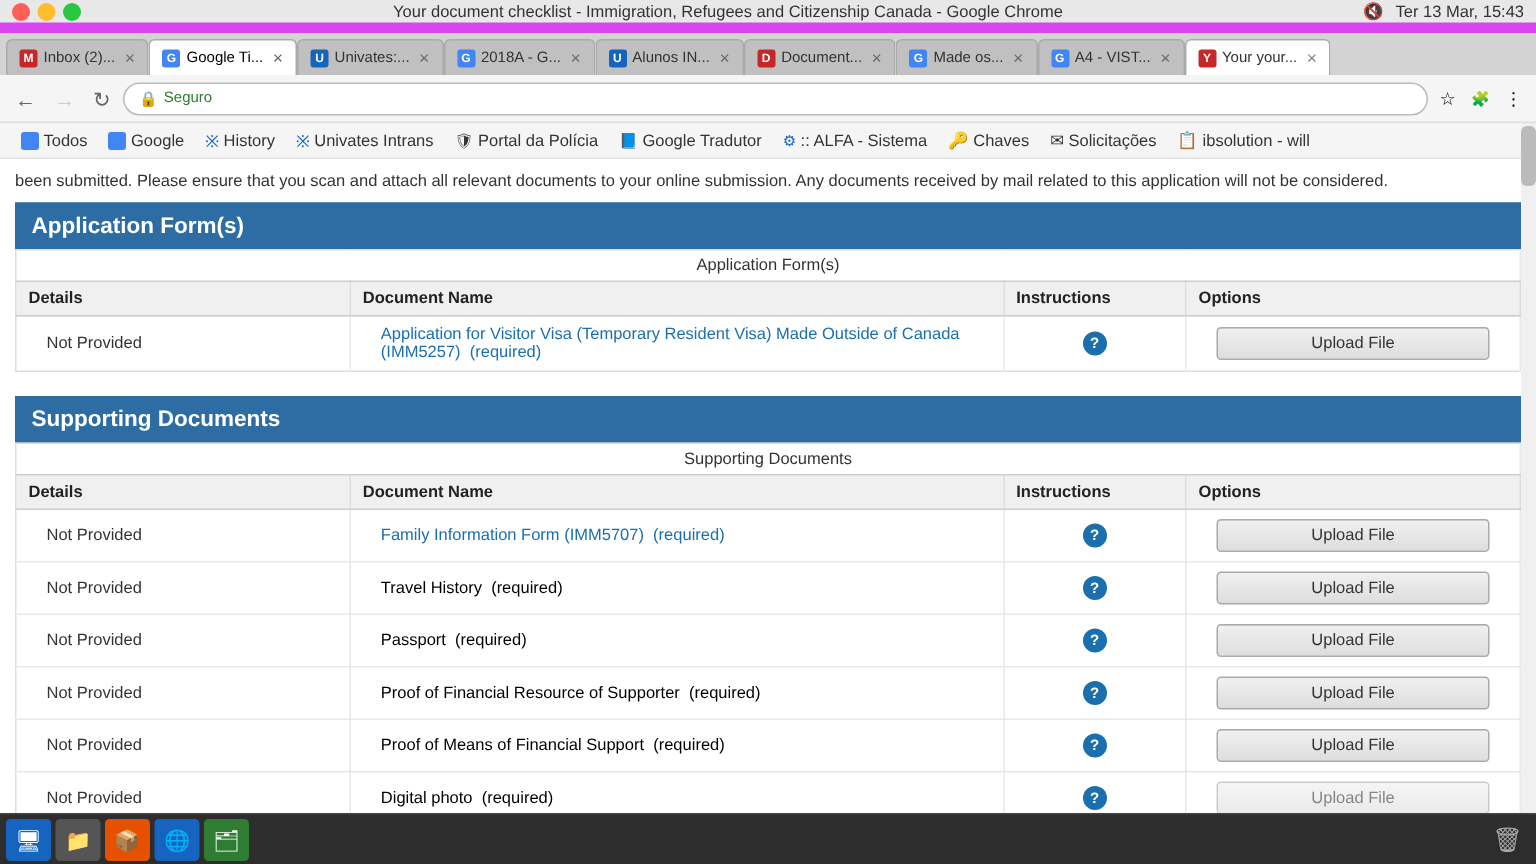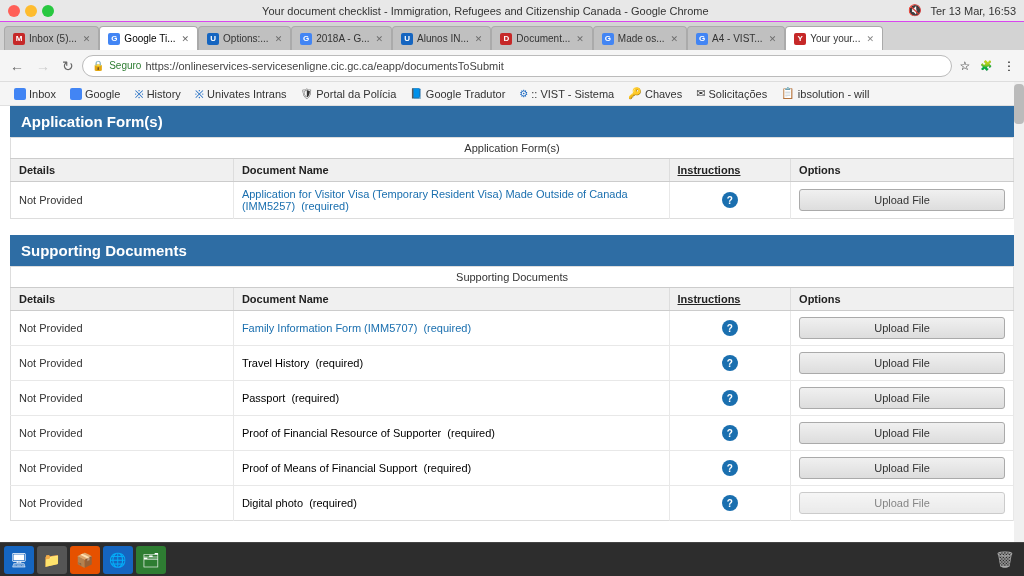--- a/index.html
+++ b/index.html
@@ -5,21 +5,21 @@
     * { margin: 0; padding: 0; box-sizing: border-box; }
     body { font-family: Arial, sans-serif; font-size: 12px; background: #fff; overflow: hidden; width: 1024px; height: 576px; }
 
     
     .browser-titlebar {
       background: #e8e8e8;
       height: 22px;
       display: flex;
       align-items: center;
       padding: 0 8px;
-      border-bottom: 1px solid #d946ef;
+      border-bottom: 7px solid #d946ef;
       font-size: 11px;
       color: #333;
     }
     .window-controls { display: flex; gap: 5px; margin-right: 8px; }
     .window-btn { width: 12px; height: 12px; border-radius: 50%; border: none; cursor: pointer; }
     .btn-close { background: #ff5f57; }
     .btn-min { background: #febc2e; }
     .btn-max { background: #28c840; }
     .titlebar-title { flex: 1; text-align: center; font-size: 11px; color: #333; }
     .titlebar-right { display: flex; align-items: center; gap: 8px; font-size: 11px; }
@@ -147,21 +147,21 @@
       background: #f0f0f0;
       font-size: 11px;
       font-weight: bold;
       padding: 5px 8px;
       text-align: left;
       border-bottom: 1px solid #ccc;
       border-right: 1px solid #ddd;
       color: #222;
     }
     .doc-table td {
-      padding: 6px 8px;
+      padding: 6px 20px;
       font-size: 11px;
       border-bottom: 1px solid #e8e8e8;
       border-right: 1px solid #e8e8e8;
       vertical-align: middle;
     }
     .doc-table tr:last-child td { border-bottom: none; }
     .not-provided { color: #333; }
     .doc-link { color: #1a6faf; text-decoration: none; font-size: 11px; }
     .upload-btn {
       background: linear-gradient(to bottom, #f0f0f0, #ddd);
@@ -225,21 +225,21 @@
       display: flex;
       align-items: center;
       justify-content: center;
       cursor: pointer;
       font-size: 16px;
       color: #aaa;
     }
 
     .col-details { width: 22%; }
     .col-docname { width: 43%; }
-    .col-instructions { width: 12%; text-align: center; text-decoration: underline; }
+    .col-instructions { width: 12%; text-align: center; }
     .col-options { width: 22%; }
 
     .scrollbar-track {
       position: absolute;
       right: 0;
       top: 82px;
       width: 10px;
       height: calc(576px - 82px - 34px);
       background: #f0f0f0;
     }
@@ -256,46 +256,46 @@
 
 <div class="browser-titlebar">
   <div class="window-controls">
     <button class="window-btn btn-close"></button>
     <button class="window-btn btn-min"></button>
     <button class="window-btn btn-max"></button>
   </div>
   <div class="titlebar-title">Your document checklist - Immigration, Refugees and Citizenship Canada - Google Chrome</div>
   <div class="titlebar-right">
     <span>🔇</span>
-    <span>Ter 13 Mar, 16:53</span>
+    <span>Ter 13 Mar, 15:43</span>
   </div>
 </div>
 
 <div class="browser-tabs">
 
   <div class="tab">
     <div class="tab-favicon" style="background:#c62828;">
       <span style="color:#fff;font-size:8px;font-weight:bold;">M</span>
     </div>
-    <span>Inbox (5)...</span>
+    <span>Inbox (2)...</span>
     <span class="tab-close">✕</span>
   </div>
 
   <div class="tab active">
     <div class="tab-favicon" style="background:#4285f4;">
       <span style="color:#fff;font-size:8px;font-weight:bold;">G</span>
     </div>
     <span>Google Ti...</span>
     <span class="tab-close">✕</span>
   </div>
   <div class="tab">
     <div class="tab-favicon" style="background:#1565c0;">
       <span style="color:#fff;font-size:8px;font-weight:bold;">U</span>
     </div>
-    <span>Options:...</span>
+    <span>Univates:...</span>
     <span class="tab-close">✕</span>
   </div>
   <div class="tab">
     <div class="tab-favicon" style="background:#4285f4;">
       <span style="color:#fff;font-size:8px;font-weight:bold;">G</span>
     </div>
     <span>2018A - G...</span>
     <span class="tab-close">✕</span>
   </div>
   <div class="tab">
@@ -335,33 +335,32 @@
   </div>
 </div>
 
 <div class="browser-toolbar">
   <button class="nav-btn">←</button>
   <button class="nav-btn" disabled="">→</button>
   <button class="nav-btn">↻</button>
   <div class="address-bar">
     <span style="color:#2e7d32;font-size:10px;">🔒</span>
     <span style="color:#2e7d32;font-size:10px;">Seguro</span>
-    <span class="address-text">https://onlineservices-servicesenligne.cic.gc.ca/eapp/documentsToSubmit</span>
   </div>
   <div class="toolbar-icons">
     <div class="toolbar-icon">☆</div>
     <div class="toolbar-icon" style="font-size:10px;">🧩</div>
     <div class="toolbar-icon">⋮</div>
   </div>
 </div>
 
 <div class="bookmarks-bar">
   <div class="bookmark-item">
     <div class="bm-icon" style="background:#4285f4;width:12px;height:12px;border-radius:2px;"></div>
-    <span>Inbox</span>
+    <span>Todos</span>
   </div>
   <div class="bookmark-item">
     <div class="bm-icon" style="background:#4285f4;width:12px;height:12px;border-radius:2px;"></div>
     <span>Google</span>
   </div>
   <div class="bookmark-item">
     <span style="color:#1565c0;font-size:11px;">※</span>
     <span>History</span>
   </div>
   <div class="bookmark-item">
@@ -371,37 +370,38 @@
   <div class="bookmark-item">
     <span style="color:#333;font-size:10px;">🛡</span>
     <span>Portal da Polícia</span>
   </div>
   <div class="bookmark-item">
     <span style="color:#4285f4;font-size:10px;">📘</span>
     <span>Google Tradutor</span>
   </div>
   <div class="bookmark-item">
     <span style="color:#1565c0;font-size:10px;">⚙</span>
-    <span>:: VIST - Sistema</span>
+    <span>:: ALFA - Sistema</span>
   </div>
   <div class="bookmark-item">
     <span>🔑</span>
     <span>Chaves</span>
   </div>
   <div class="bookmark-item">
     <span>✉</span>
     <span>Solicitações</span>
   </div>
   <div class="bookmark-item">
     <span>📋</span>
     <span>ibsolution - will</span>
   </div>
 </div>
 
 <div class="page-content" style="position:relative;">
+  <p class="notice-text">been submitted. Please ensure that you scan and attach all relevant documents to your online submission.  Any documents received by mail related to this application will not be considered.</p>
 
   <div class="section-header">
     <span>Application Form(s)</span>
   </div>
   <table class="doc-table">
     <tbody>
         <tr>
       <td colspan="4" style="text-align:center;font-size:11px;color:#333;padding:4px;border-bottom:1px solid #ccc;">
         <span>Application Form(s)</span>
       </td>

